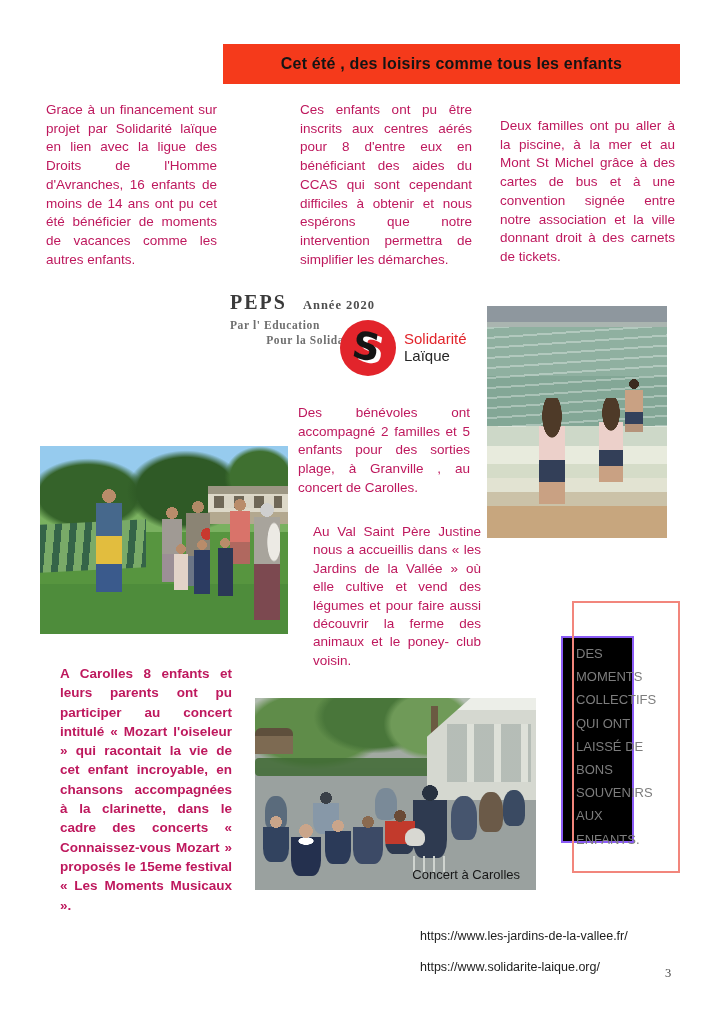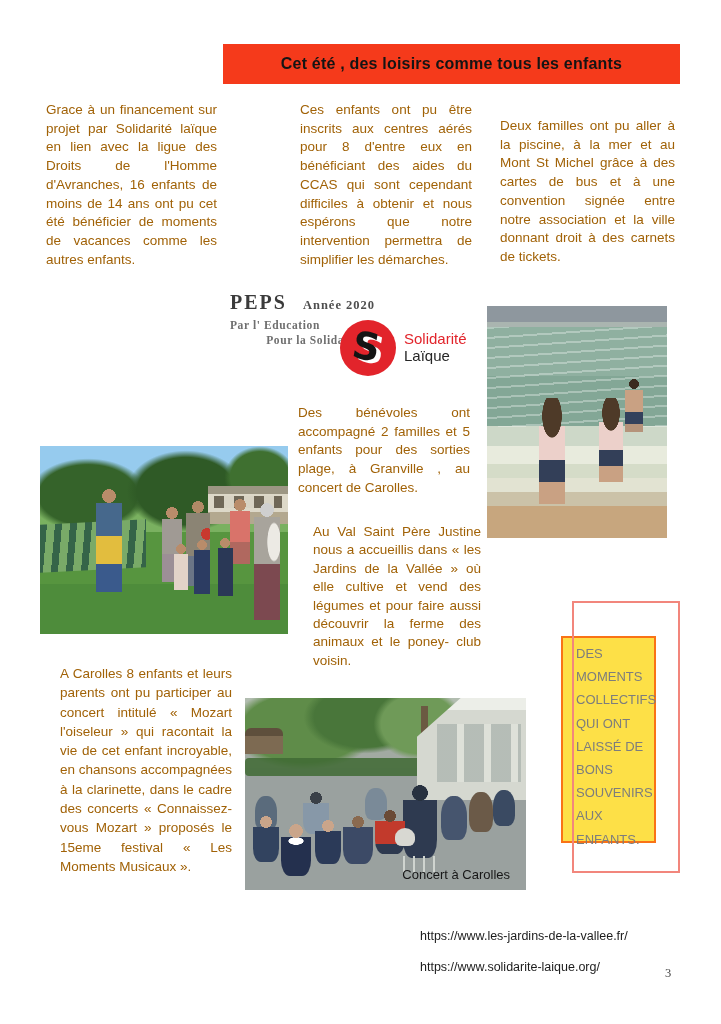--- a/index.html
+++ b/index.html
@@ -1,19 +1,19 @@
 <!DOCTYPE html>
 <html><head>
 <meta charset="utf-8">
 <style>
   html,body{margin:0;padding:0;background:#ffffff;}
   .page{position:relative;width:721px;height:1024px;background:#ffffff;overflow:hidden;
         font-family:"Liberation Sans",sans-serif;color:#2e2e2e;}
   .abs{position:absolute;}
-  .body-text{font-size:13.5px;line-height:18.7px;text-align:justify;color:#a16207;}
+  .body-text{font-size:13.5px;line-height:18.7px;text-align:justify;color:#be185d;}
   .body-text p{margin:0 0 24px 0;}
 
   .banner{left:223px;top:44px;width:457px;height:40px;background:#f53a1b;
           display:flex;align-items:center;justify-content:center;}
   .banner span{font-weight:bold;font-size:16px;color:#141414;letter-spacing:.2px;}
 
   .peps-row{left:230px;top:291px;width:200px;}
   .peps-title{font-family:"Liberation Serif",serif;font-weight:bold;font-size:20px;
               letter-spacing:2px;color:#3b3b3b;}
   .peps-year{font-family:"Liberation Serif",serif;font-weight:bold;font-size:12.5px;
@@ -24,22 +24,22 @@
   .logo-circle{left:340px;top:320px;width:56px;height:56px;}
   .logo-text{left:404px;top:331px;font-weight:normal;font-size:15px;line-height:16.5px;}
   .logo-text .l1{color:#e2242b;display:block;}
   .logo-text .l2{color:#262626;display:block;}
 
   .photo{position:absolute;overflow:hidden;}
   .ph{position:absolute;}
 
   .red-frame{left:572px;top:601px;width:108px;height:272px;border:2px solid #f2867c;
              box-sizing:border-box;z-index:6;}
-  .highlight-box{left:561px;top:636px;width:95px;height:207px;background:#fde047;
-                 border:2px solid #f97316;box-sizing:border-box;z-index:5;}
+  .highlight-box{left:561px;top:636px;width:73px;height:207px;background:#000000;
+                 border:2px solid #8b5cf6;box-sizing:border-box;z-index:5;}
   .highlight-text{margin:4px 0 0 13px;width:82px;font-size:13px;line-height:23.2px;
                   color:#7d7d7d;overflow:visible;}
 
   .caption{position:absolute;right:16px;bottom:8px;font-size:13px;color:#171717;}
   .url{font-size:12.5px;color:#1c1c1c;}
   .pagenum{font-family:"Liberation Serif",serif;font-size:12.5px;color:#444;}
 </style>
 </head>
 <body>
 
@@ -147,25 +147,25 @@
 
   <div class="abs body-text" style="left:313px;top:523px;width:168px;line-height:18.4px;">
     <p>Au Val Saint Père Justine nous a accueillis dans « les Jardins de la Vallée » où elle cultive et vend des légumes et pour faire aussi découvrir la ferme des animaux et le poney- club voisin.</p>
   </div>
 
   <div class="abs red-frame"></div>
   <div class="abs highlight-box">
     <div class="highlight-text">DES MOMENTS COLLECTIFS QUI ONT LAISSÉ DE BONS SOUVENIRS AUX ENFANTS.</div>
   </div>
 
-  <div class="abs body-text" style="left:60px;top:664px;width:172px;line-height:19.3px;">
+  <div class="abs body-text" style="left:60px;top:664px;width:172px;line-height:19.3px;font-weight:bold;">
     <p>A Carolles 8 enfants et leurs parents ont pu participer au concert intitulé « Mozart l'oiseleur » qui racontait la vie de cet enfant incroyable, en chansons accompagnées à la clarinette, dans le cadre des concerts « Connaissez-vous Mozart » proposés le 15eme festival « Les Moments Musicaux ».</p>
   </div>
 
-  <div class="photo" style="left:245px;top:698px;width:281px;height:192px;">
+  <div class="photo" style="left:255px;top:698px;width:281px;height:192px;">
     <div class="ph" style="left:0;top:0;right:0;bottom:0;background:
       linear-gradient(180deg,#b2bdb0 0 34px,#a2aaa2 34px 70px,#9aa19f 70px 192px);"></div>
     <div class="ph" style="left:-16px;top:-12px;width:150px;height:84px;background:
       radial-gradient(ellipse at 50% 50%,#5f8c49 0 58%,rgba(0,0,0,0) 70%);"></div>
     <div class="ph" style="left:58px;top:-18px;width:124px;height:74px;background:
       radial-gradient(ellipse at 50% 50%,#49763a 0 58%,rgba(0,0,0,0) 70%);"></div>
     <div class="ph" style="left:128px;top:-10px;width:92px;height:72px;background:
       radial-gradient(ellipse at 50% 50%,#6f9a58 0 58%,rgba(0,0,0,0) 70%);"></div>
     <div class="ph" style="left:176px;top:8px;width:7px;height:56px;background:#6b5a42;"></div>
     <div class="ph" style="left:0;top:30px;width:38px;height:26px;background:

